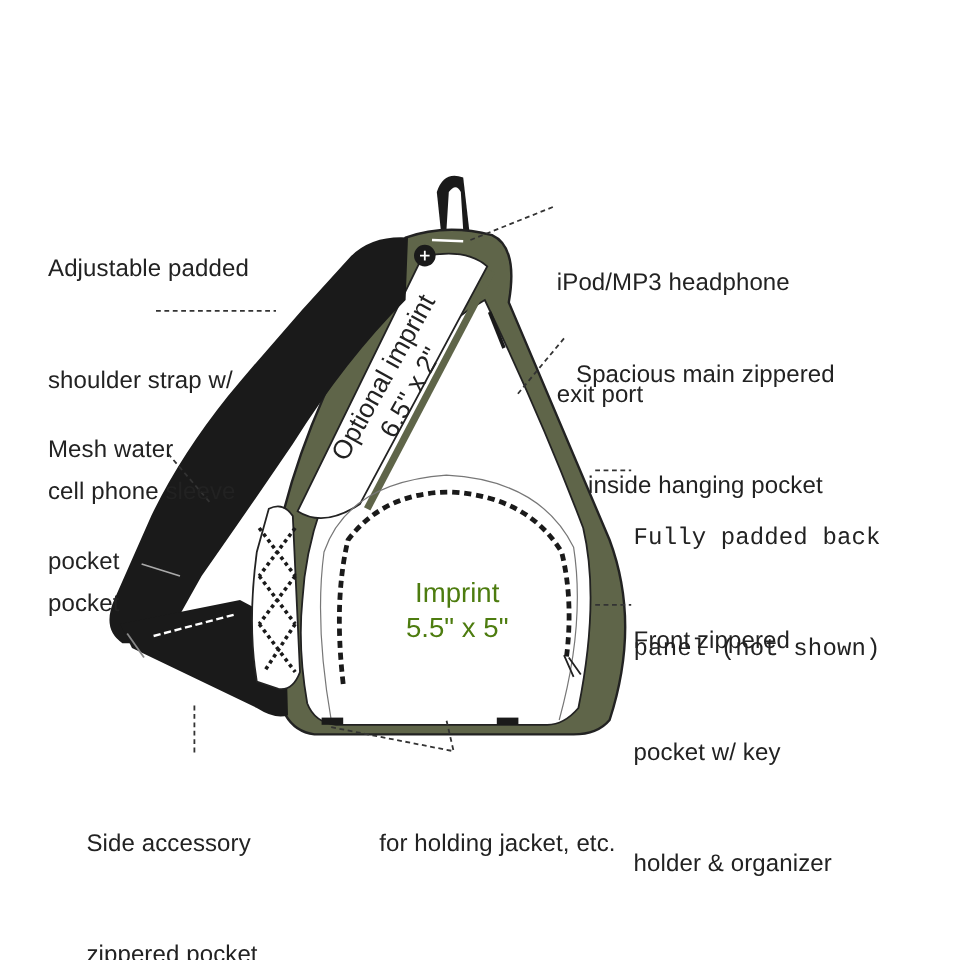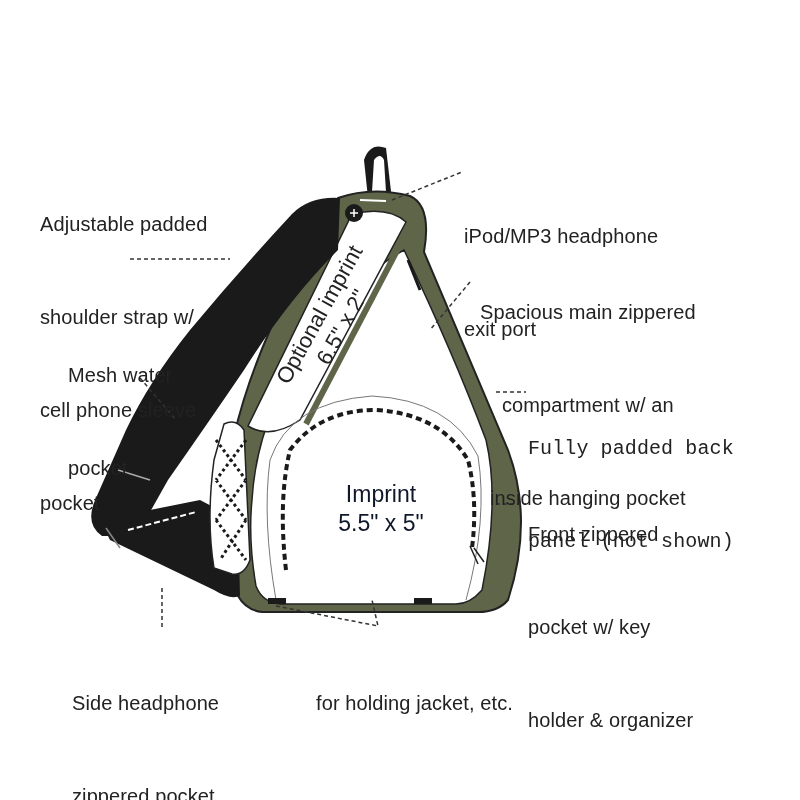--- a/index.html
+++ b/index.html
@@ -1,20 +1,20 @@
 <!DOCTYPE html>
 <html><head>
 <meta charset="utf-8">
 <style>
   html, body { margin:0; padding:0; background:#ffffff; }
   #canvas { position:relative; width:800px; height:800px; overflow:hidden; background:#ffffff; font-family:"Liberation Sans", sans-serif; color:#1e1e1e; }
   #art { position:absolute; left:0; top:0; width:800px; height:800px; }
   .label { position:absolute; font-size:20px; line-height:31px; white-space:pre; color:#222; letter-spacing:0.1px; }
   .label span { display:block; }
-  .imprint-front { position:absolute; left:316px; top:480px; width:130px; text-align:center; font-size:23px; line-height:29px; color:#0f172a; }
+  .imprint-front { position:absolute; left:316px; top:480px; width:130px; text-align:center; font-size:23px; line-height:29px; color:#4d7c0f; }
   .imprint-front span { display:block; }
   .imprint-opt { position:absolute; left:206px; top:295px; width:250px; text-align:center; font-size:22px; line-height:26px; color:#222; transform:rotate(-61deg); transform-origin:center center; }
   .imprint-opt span { display:block; }
 </style>
 </head>
 <body>
 
 <div id="canvas">
 
   <svg id="art" viewBox="0 0 800 800" xmlns="http://www.w3.org/2000/svg">
@@ -75,50 +75,49 @@
     <span>5.5" x 5"</span>
   </div>
 
   <div class="label" style="left:40px; top:147px;">
     <span>Adjustable padded</span>
     <span>shoulder strap w/</span>
     <span>cell phone sleeve</span>
     <span>pocket</span>
   </div>
 
-  <div class="label" style="left:40px; top:298px;margin-left:28px;">
+  <div class="label" style="left:40px; top:298px;">
     <span>Mesh water</span>
     <span>pocket</span>
   </div>
 
   <div class="label" style="left:464px; top:159px;">
     <span>iPod/MP3 headphone</span>
     <span>exit port</span>
   </div>
 
   <div class="label" style="left:480px; top:235px;text-align:center;">
     <span>Spacious main zippered</span>
-    <span>compartment w/ an</span>
     <span>inside hanging pocket</span>
   </div>
 
   <div class="label" style="left:528px; top:371px;font-family:Liberation Mono, monospace;">
     <span>Fully padded back</span>
     <span>panel (not shown)</span>
   </div>
 
   <div class="label" style="left:528px; top:457px;">
     <span>Front zippered</span>
     <span>pocket w/ key</span>
     <span>holder &amp; organizer</span>
     <span>(not shown)</span>
   </div>
 
   <div class="label" style="left:72px; top:626px;">
-    <span>Side headphone</span>
+    <span>Side accessory</span>
     <span>zippered pocket</span>
   </div>
 
   <div class="label" style="left:316px; top:626px;">
     <span>for holding jacket, etc.</span>
   </div>
 
 </div>
 
 </body></html>

